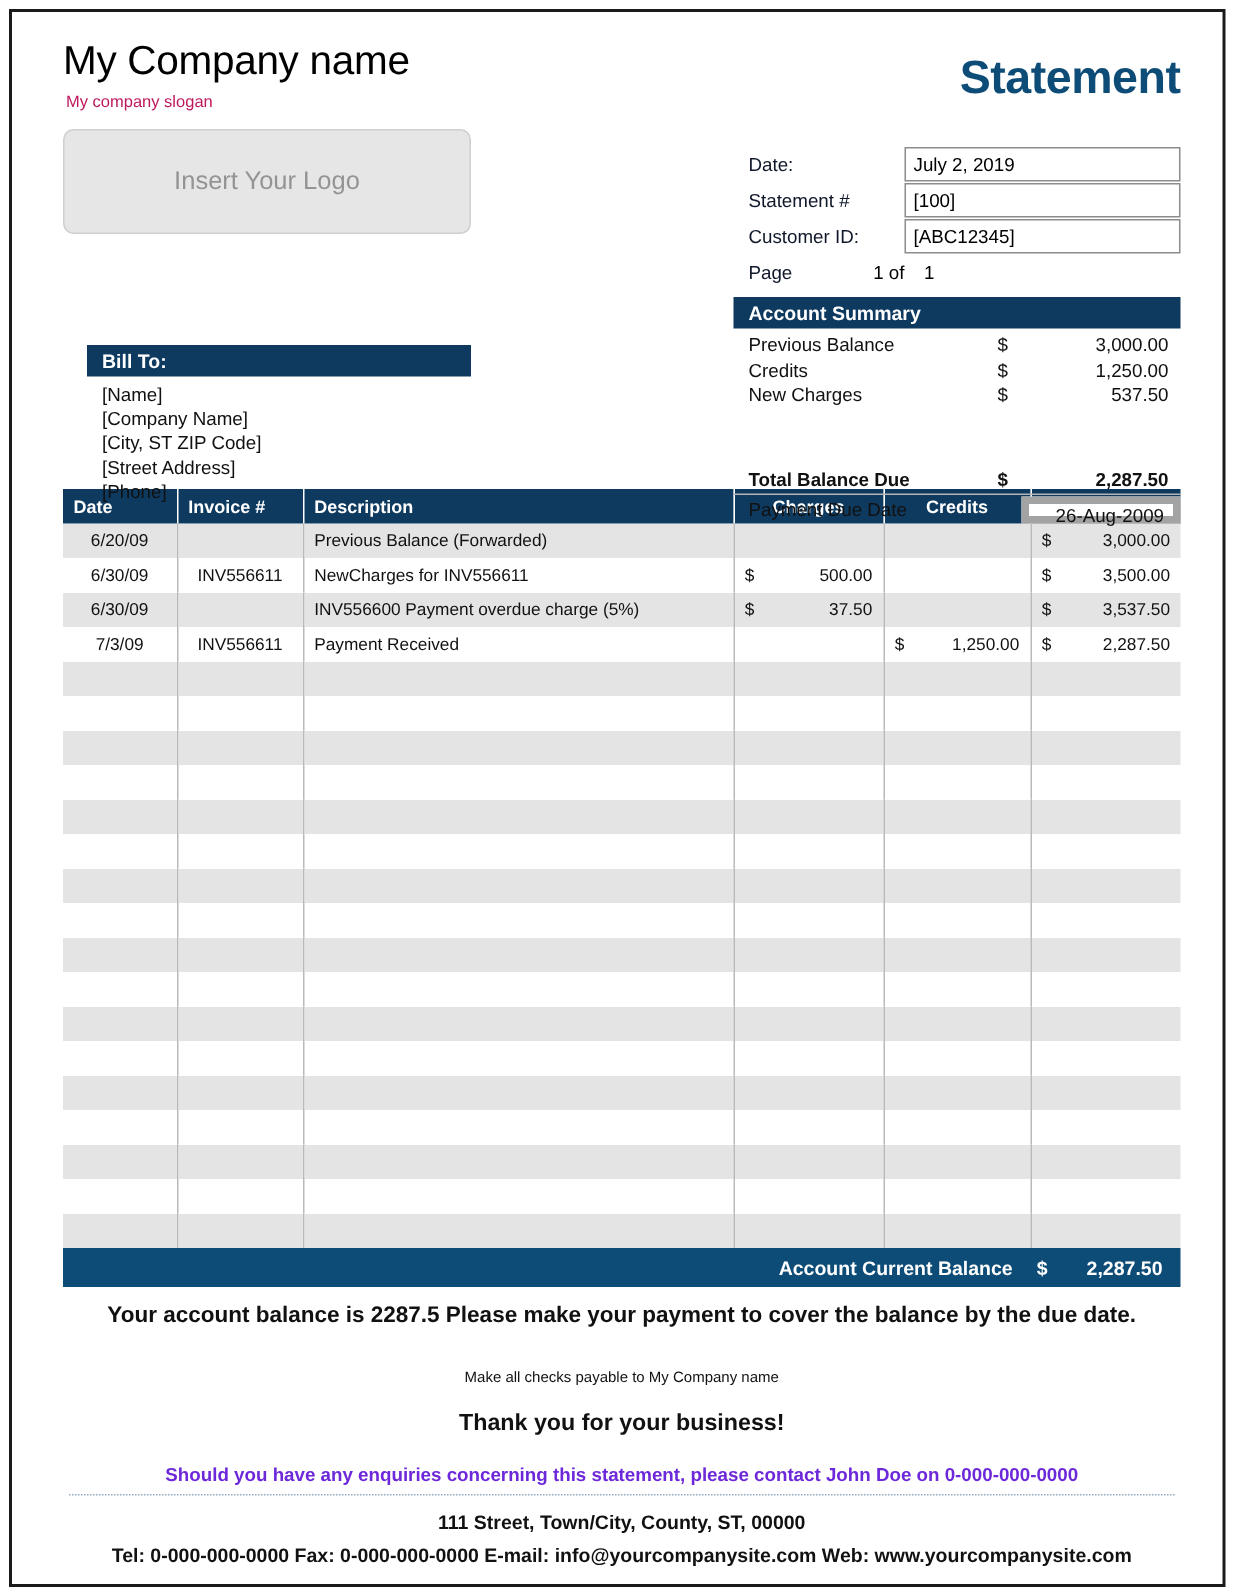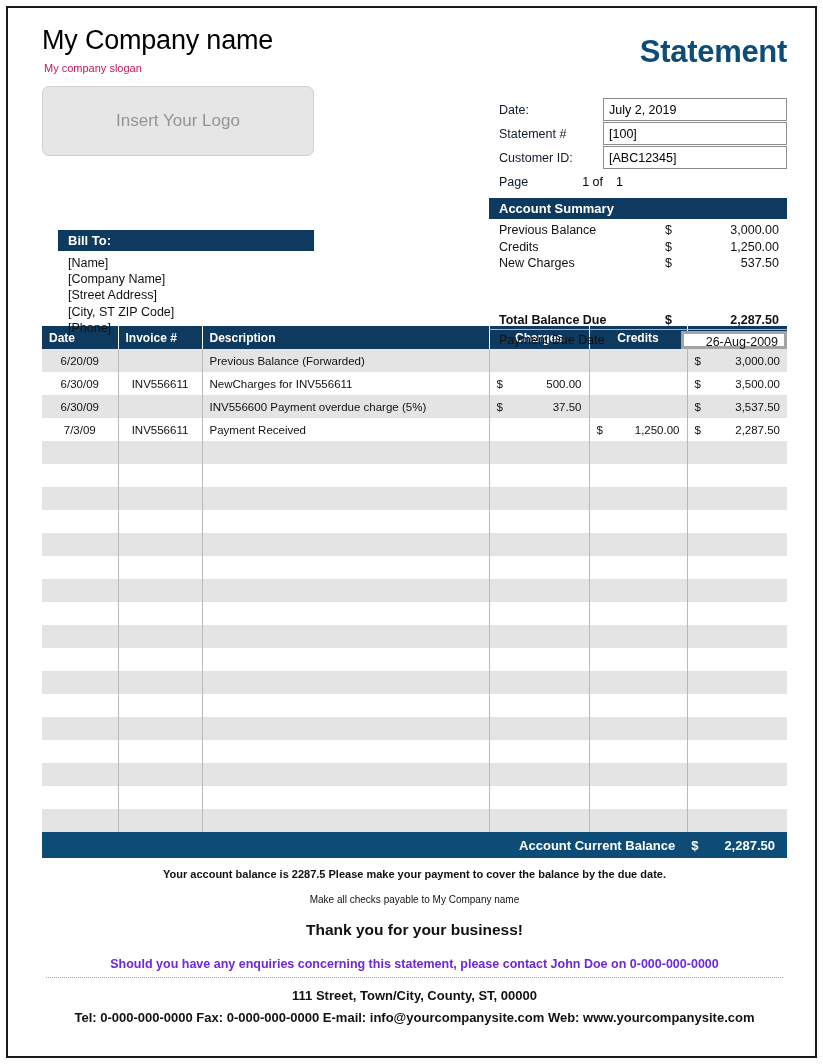--- a/index.html
+++ b/index.html
@@ -167,21 +167,21 @@
   .sum-row .amt { width: 92px; text-align: right; padding-right: 8px; }
   .sum-row.total { font-weight: bold; margin-top: 40px; }
   .sum-row.due {
     border-top: 1px solid #b4b4b4;
     height: 19px;
     margin-top: 1px;
   }
   .sum-row.due .lbl { padding-left: 10px; }
   .due-box {
     width: 106px;
-    border: 3px solid #a3a3a3;
+    border: 5px solid #a3a3a3;
     text-align: right;
     padding-right: 6px;
     box-sizing: border-box;
     height: 18px;
     line-height: 17px;
     background: #fff;
   }
 
   
   .tbl {
@@ -247,24 +247,24 @@
   }
   .totalbar .tb-lbl { margin-right: 16px; }
   .totalbar .tb-cur { margin-right: 26px; }
 
   
   .footer {
     text-align: center;
     padding-top: 10px;
   }
   .f-bal {
-    font-size: 11px;
-    font-weight: bold;
-    color: #111;
-    margin-bottom: 14px;
+    font-size: 15px;
+    font-weight: bold;
+    color: #111;
+    margin-bottom: 28px;
   }
   .f-checks {
     font-size: 10px;
     color: #111;
     margin-bottom: 16px;
   }
   .f-thanks {
     font-size: 15.5px;
     font-weight: bold;
     color: #111;
@@ -330,22 +330,22 @@
         </div>
       </div>
 
       <div class="mid">
 
         <div class="billto">
           <div class="bar">Bill To:</div>
           <div class="billto-lines">
             <div>[Name]</div>
             <div>[Company Name]</div>
+            <div>[City, ST  ZIP Code]</div>
             <div>[Street Address]</div>
-            <div>[City, ST  ZIP Code]</div>
             <div>[Phone]</div>
           </div>
         </div>
 
         <div class="summary">
           <div class="bar">Account Summary</div>
           <div style="padding-top:3px;">
             <div class="sum-row">
               <span class="lbl">Previous Balance</span>
               <span class="cur">$</span>

